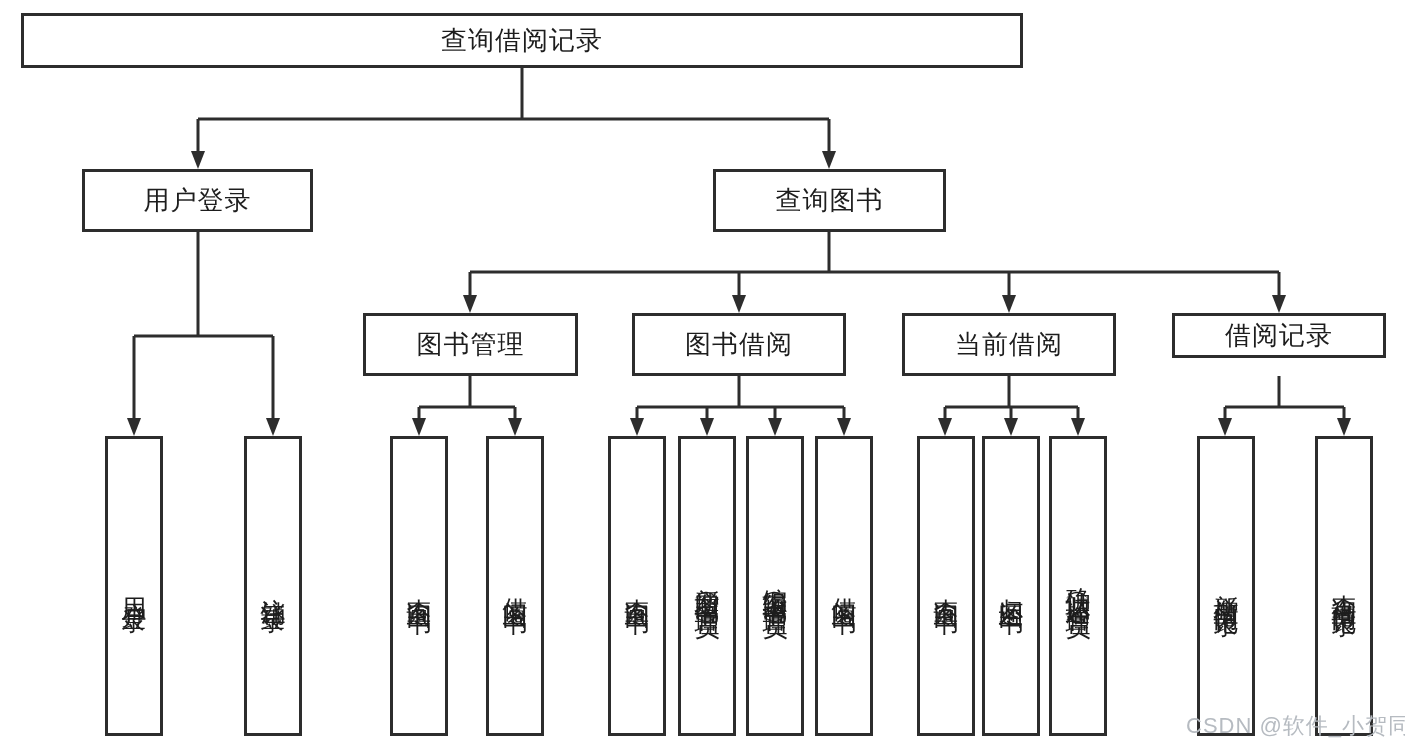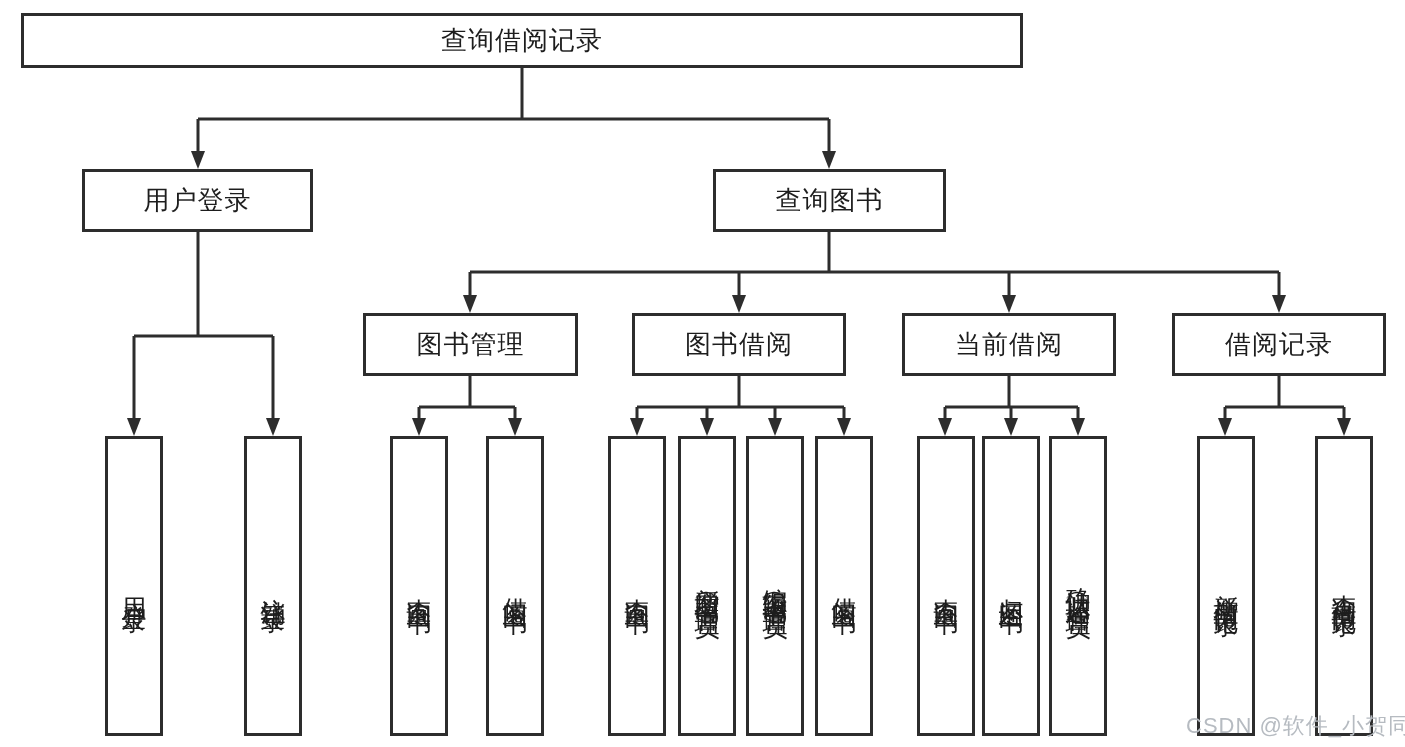--- a/index.html
+++ b/index.html
@@ -65,21 +65,21 @@
 
   <div class="box h" style="left:363px;top:313px;width:215px;height:63px">
     <span>图书管理</span>
   </div>
   <div class="box h" style="left:902px;top:313px;width:214px;height:63px">
     <span>当前借阅</span>
   </div>
   <div class="box h" style="left:632px;top:313px;width:214px;height:63px">
     <span>图书借阅</span>
   </div>
-  <div class="box h" style="left:1172px;top:313px;width:214px;height:63px">
+  <div class="box h" style="left:1172px;top:313px;width:214px;height:45px">
     <span>借阅记录</span>
   </div>
 
   <div class="box v leaf" style="left:105px">
     <span>用户登录</span>
   </div>
   <div class="box v leaf" style="left:244px">
     <span>注销登录</span>
   </div>
 

